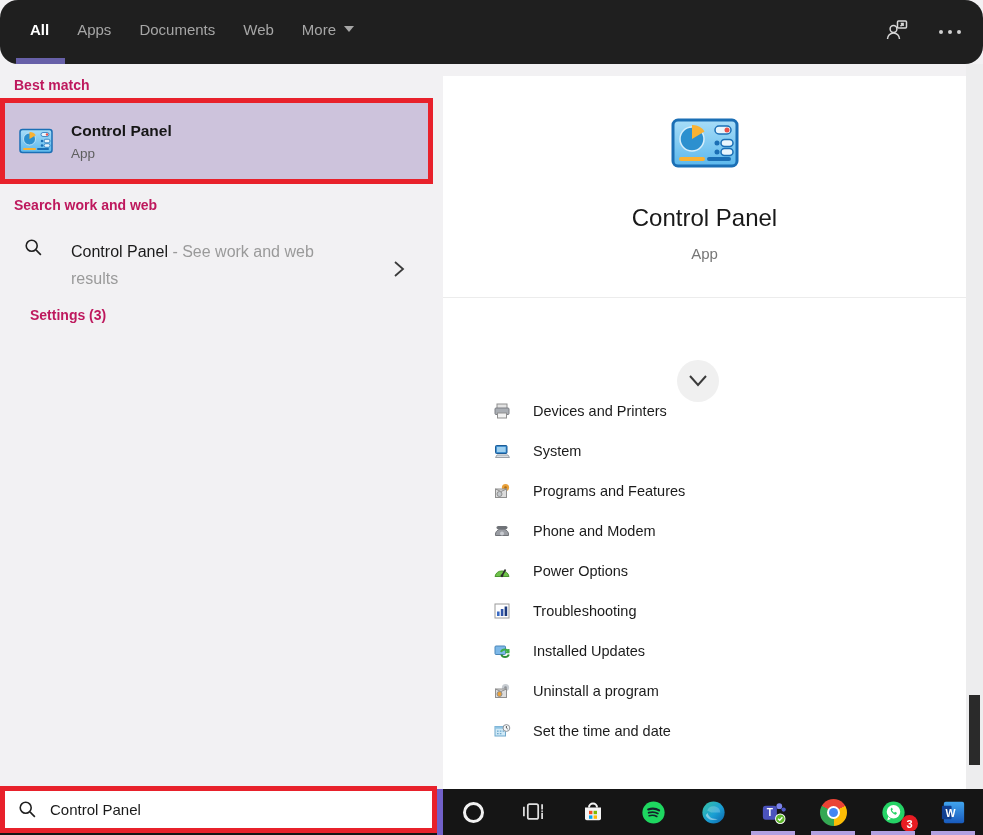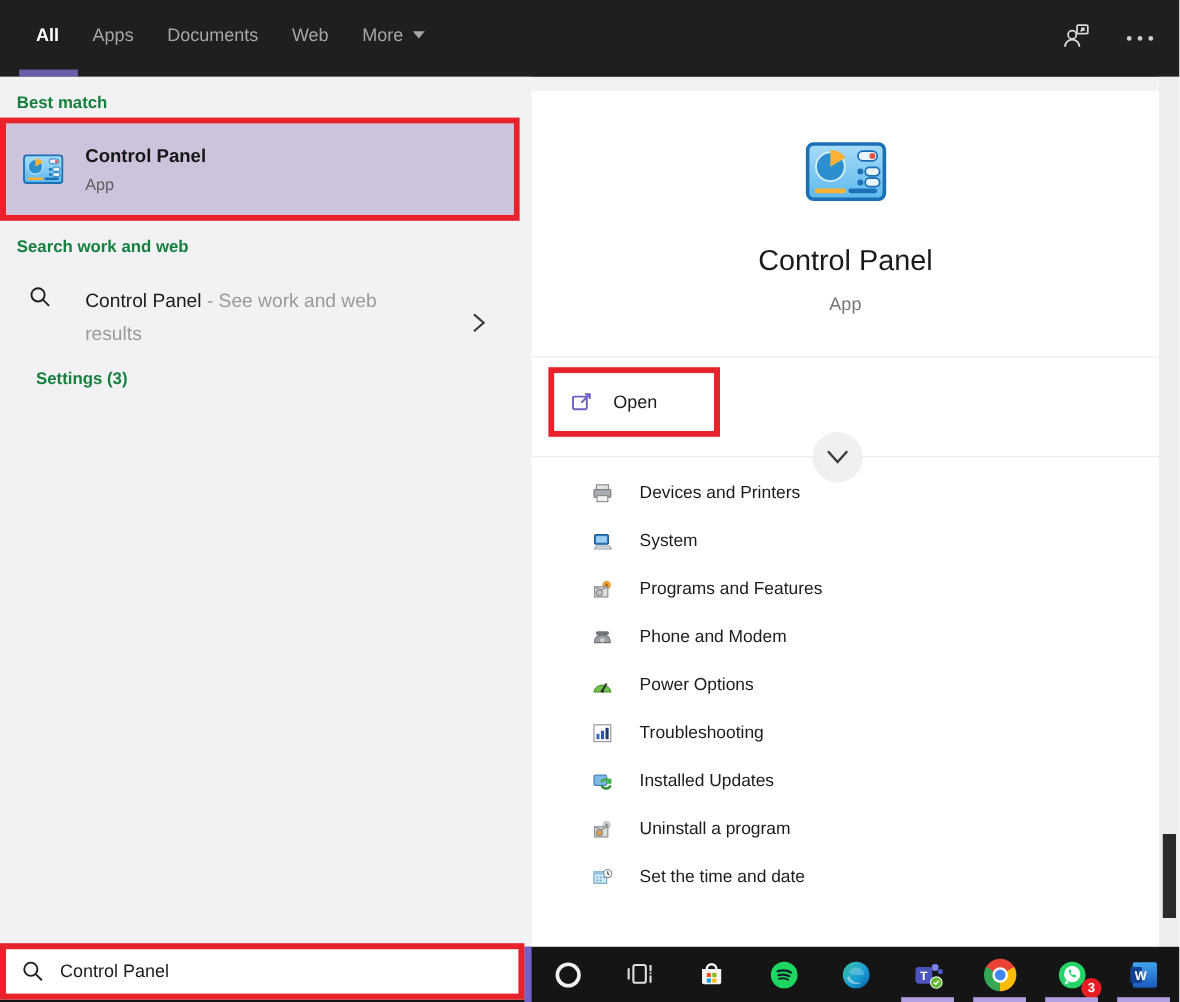--- a/index.html
+++ b/index.html
@@ -1,33 +1,33 @@
 <!DOCTYPE html>
 <html><head>
 <meta charset="utf-8">
 <style>
   html,body{margin:0;padding:0;background:#fff;}
   .screen{position:relative;width:983px;height:835px;overflow:hidden;
           font-family:"Liberation Sans",sans-serif;background:#f2f1f3;}
 
   
-  .header{position:absolute;top:0;left:0;width:100%;height:64px;background:#1f1f1f;}
+  .header{position:absolute;top:0;left:0;width:100%;height:64px;background:#1f1f1f;border-radius:18px;}
   .tabs{position:absolute;left:30px;top:0;height:58px;display:flex;gap:28px;align-items:center;}
   .tab{font-size:15px;color:#a6a6a6;cursor:default;display:flex;align-items:center;gap:8px;}
   .tab.active{color:#ffffff;font-weight:700;}
   .tab-underline{position:absolute;left:16px;bottom:0;width:49px;height:6px;background:#6760a8;}
   .more-arrow{width:0;height:0;border-left:5px solid transparent;border-right:5px solid transparent;
               border-top:6px solid #a6a6a6;display:inline-block;}
   .header-icons{position:absolute;right:22px;top:0;height:64px;display:flex;align-items:center;gap:30px;}
   .dots{display:flex;gap:5px;}
   .dots i{width:4px;height:4px;border-radius:50%;background:#cfcfcf;}
 
   
   .left-panel{position:absolute;left:0;top:64px;width:443px;height:725px;background:#f2f1f3;}
-  .section-label{position:absolute;left:14px;font-size:14px;font-weight:700;color:#15803d;}
+  .section-label{position:absolute;left:14px;font-size:14px;font-weight:700;color:#be185d;}
   .lbl-best{top:13px;} .lbl-web{top:133px;} .lbl-settings{top:243px;margin-left:16px;}
 
   .red-box{border:5px solid #e8212b;box-sizing:border-box;}
   .best-box{position:absolute;left:0;top:34px;width:433px;height:86px;}
   .best-row{width:100%;height:100%;background:#cdc3dc;display:flex;align-items:center;
             padding-left:14px;box-sizing:border-box;gap:18px;cursor:default;}
   .best-text .t{font-size:15.5px;font-weight:700;color:#161616;}
   .best-text .s{font-size:13.5px;color:#5f5f5f;margin-top:6px;}
 
   .web-row{position:absolute;left:0;top:160px;width:433px;height:76px;display:flex;
@@ -183,31 +183,20 @@
         <rect x="50" y="21.5" width="12" height="7" rx="3.5" fill="#eaf6fd" stroke="#1b6fb5" stroke-width="1.5"></rect>
         <circle cx="46" cy="34" r="2.5" fill="#1b6fb5"></circle>
         <rect x="50" y="30.5" width="12" height="7" rx="3.5" fill="#eaf6fd" stroke="#1b6fb5" stroke-width="1.5"></rect>
         <rect x="8" y="39" width="26" height="4" rx="2" fill="#f9b233"></rect>
         <rect x="36" y="39" width="24" height="4" rx="2" fill="#1b6fb5"></rect>
       </svg>
       <div class="app-title">Control Panel</div>
       <div class="app-sub">App</div>
     </div>
 
-    <div class="actions">
-      <div class="red-box open-box">
-        <div class="open-row">
-          <svg width="20" height="20" viewBox="0 0 20 20">
-            <rect x="2.5" y="5.5" width="11.5" height="10.5" rx="1" fill="none" stroke="#6e5fc4" stroke-width="1.6"></rect>
-            <path d="M9.5 10.5 L16.5 3.5 M12.5 3.5 h4 v4" fill="none" stroke="#6e5fc4" stroke-width="1.6"></path>
-          </svg>
-          <span class="open-label">Open</span>
-        </div>
-      </div>
-    </div>
 
     <div class="expand-btn">
       <svg width="24" height="16" viewBox="0 0 24 16">
         <path d="M4 3 L12 12 L20 3" stroke="#3b3b3b" stroke-width="2" fill="none"></path>
       </svg>
     </div>
 
     <div class="recent">
       <div class="recent-list">
 

